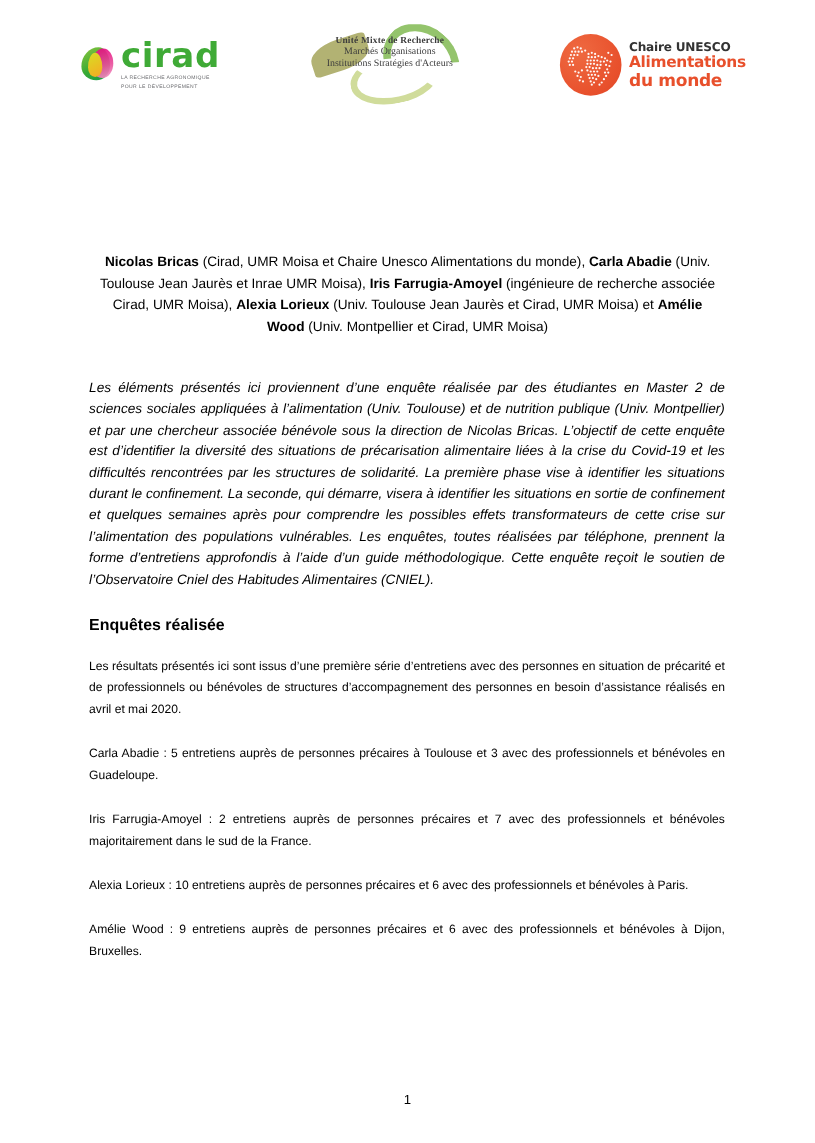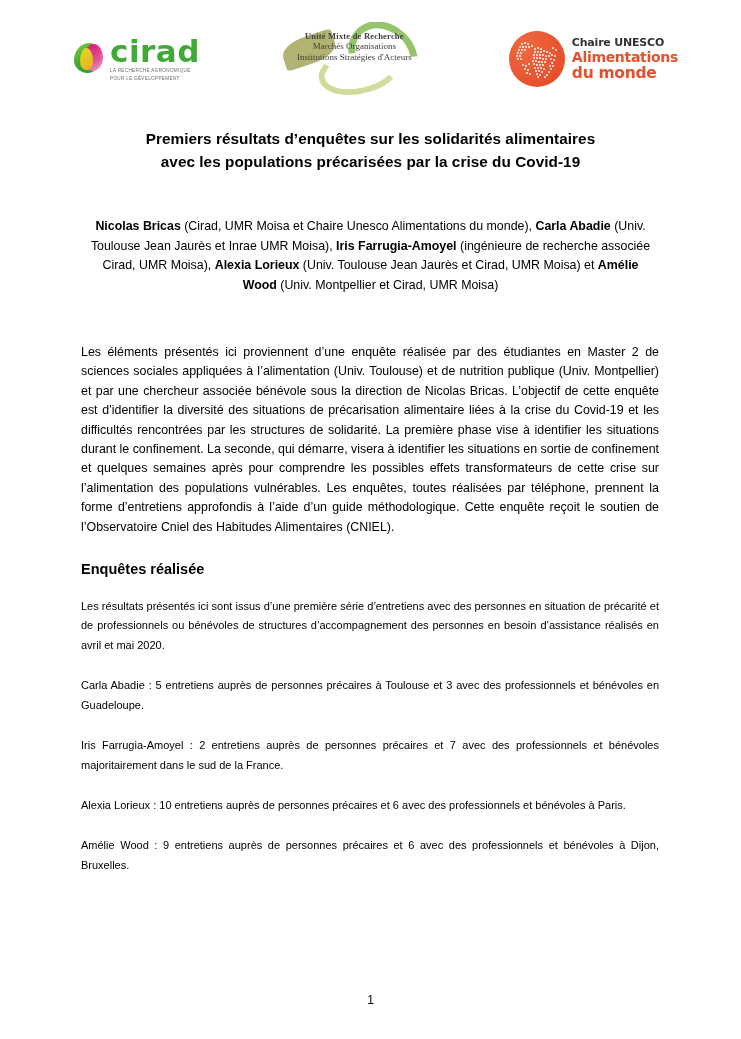--- a/index.html
+++ b/index.html
@@ -208,41 +208,42 @@
     text-align: center;
     font-size: 15.3px;
     font-weight: 700;
     line-height: 23px;
     letter-spacing: .05px;
   }
 
   
   .authors {
     position: absolute;
-    top: 217px;
+    top: 229px;
     left: 84px;
     width: 573px;
     text-align: center;
     font-size: 12.4px;
     line-height: 19.5px;
   }
   .authors b { font-weight: 700; }
 
   
   .body-block {
     position: absolute;
     top: 343px;
     left: 81px;
     width: 578px;
   }
   p.para {
     margin: 0 0 15px 0;
     font-size: 12.4px;
     line-height: 19.4px;
     text-align: justify;
+    font-style: italic;
   }
   p.para.last { margin-bottom: 0; }
   h2.section {
     margin: 23px 0 19px 0;
     font-size: 14.5px;
     font-weight: 700;
     line-height: 18px;
     text-align: left;
   }
   p.entry {
@@ -378,24 +379,20 @@
       </div>
       <div class="unesco-words">
         <div class="unesco-l1">Chaire UNESCO</div>
         <div class="unesco-l2">Alimentations</div>
         <div class="unesco-l3">du monde</div>
       </div>
     </div>
 
   </div>
 
-  <div class="doc-title">
-    <div>Premiers résultats d’enquêtes sur les solidarités alimentaires</div>
-    <div>avec les populations précarisées par la crise du Covid-19</div>
-  </div>
 
   <div class="authors"><b>Nicolas Bricas</b><span> (Cirad, UMR Moisa et Chaire Unesco Alimentations du monde), </span><b>Carla Abadie</b><span> (Univ. Toulouse Jean Jaurès et Inrae UMR Moisa), </span><b>Iris Farrugia-Amoyel</b><span> (ingénieure de recherche associée Cirad, UMR Moisa), </span><b>Alexia Lorieux</b><span> (Univ. Toulouse Jean Jaurès et Cirad, UMR Moisa) et </span><b>Amélie Wood</b><span> (Univ. Montpellier et Cirad, UMR Moisa)</span></div>
 
   <div class="body-block">
 
     <p class="para last">Les éléments présentés ici proviennent d’une enquête réalisée par des étudiantes en Master 2 de sciences sociales appliquées à l’alimentation (Univ. Toulouse) et de nutrition publique (Univ. Montpellier) et par une chercheur associée bénévole sous la direction de Nicolas Bricas. L’objectif de cette enquête est d’identifier la diversité des situations de précarisation alimentaire liées à la crise du Covid-19 et les difficultés rencontrées par les structures de solidarité. La première phase vise à identifier les situations durant le confinement. La seconde, qui démarre, visera à identifier les situations en sortie de confinement et quelques semaines après pour comprendre les possibles effets transformateurs de cette crise sur l’alimentation des populations vulnérables. Les enquêtes, toutes réalisées par téléphone, prennent la forme d’entretiens approfondis à l’aide d’un guide méthodologique. Cette enquête reçoit le soutien de l’Observatoire Cniel des Habitudes Alimentaires (CNIEL).</p>
 
     <h2 class="section">Enquêtes réalisée</h2>
 
     <p class="entry">Les résultats présentés ici sont issus d’une première série d’entretiens avec des personnes en situation de précarité et de professionnels ou bénévoles de structures d’accompagnement des personnes en besoin d’assistance réalisés en avril et mai 2020.</p>

